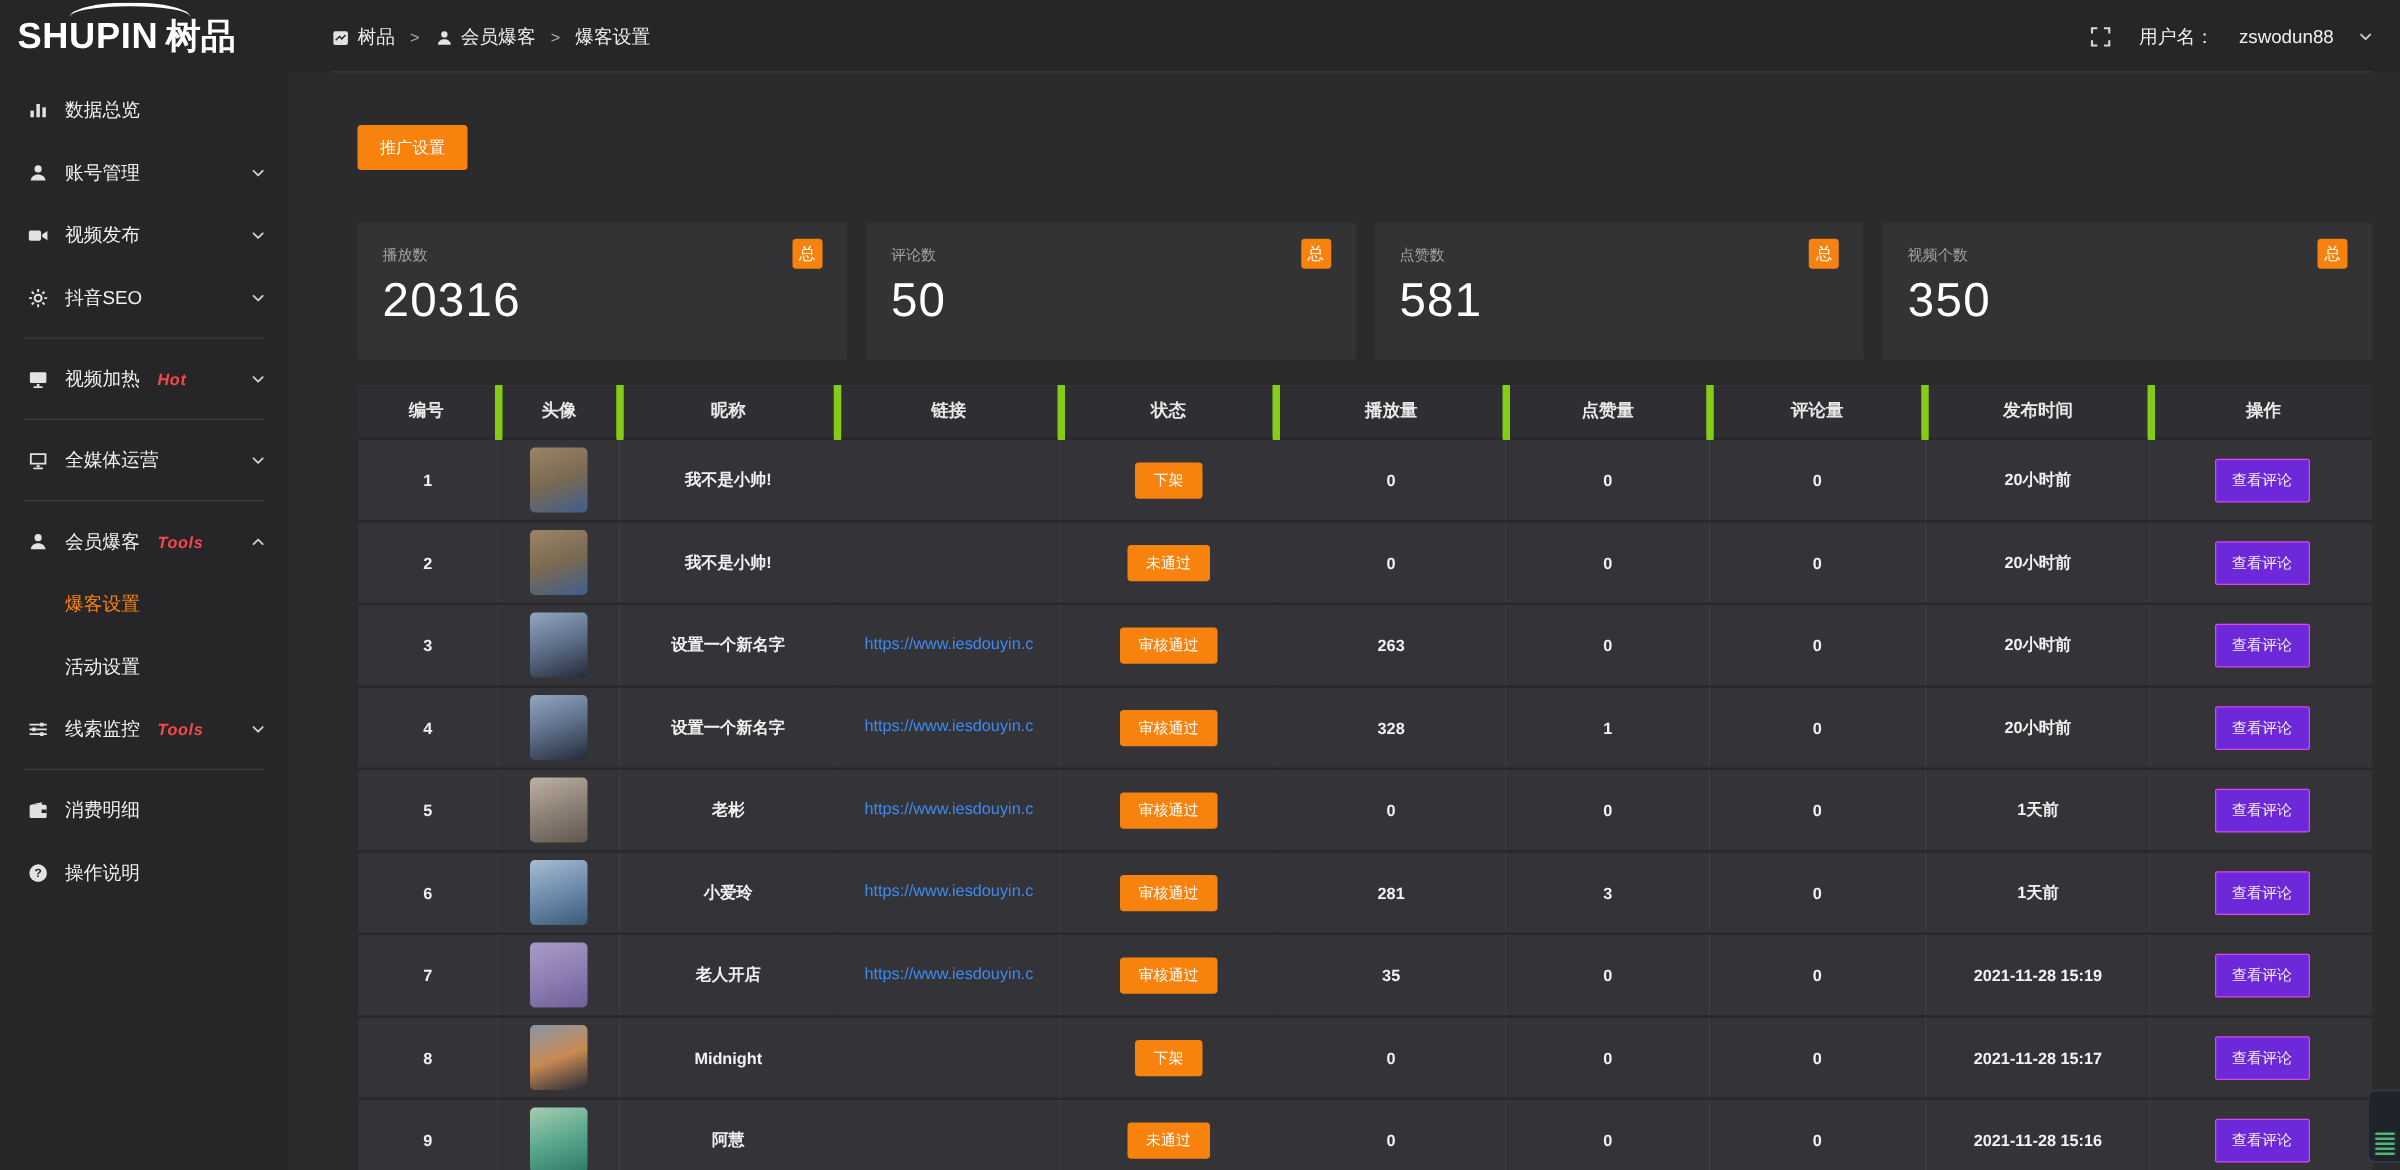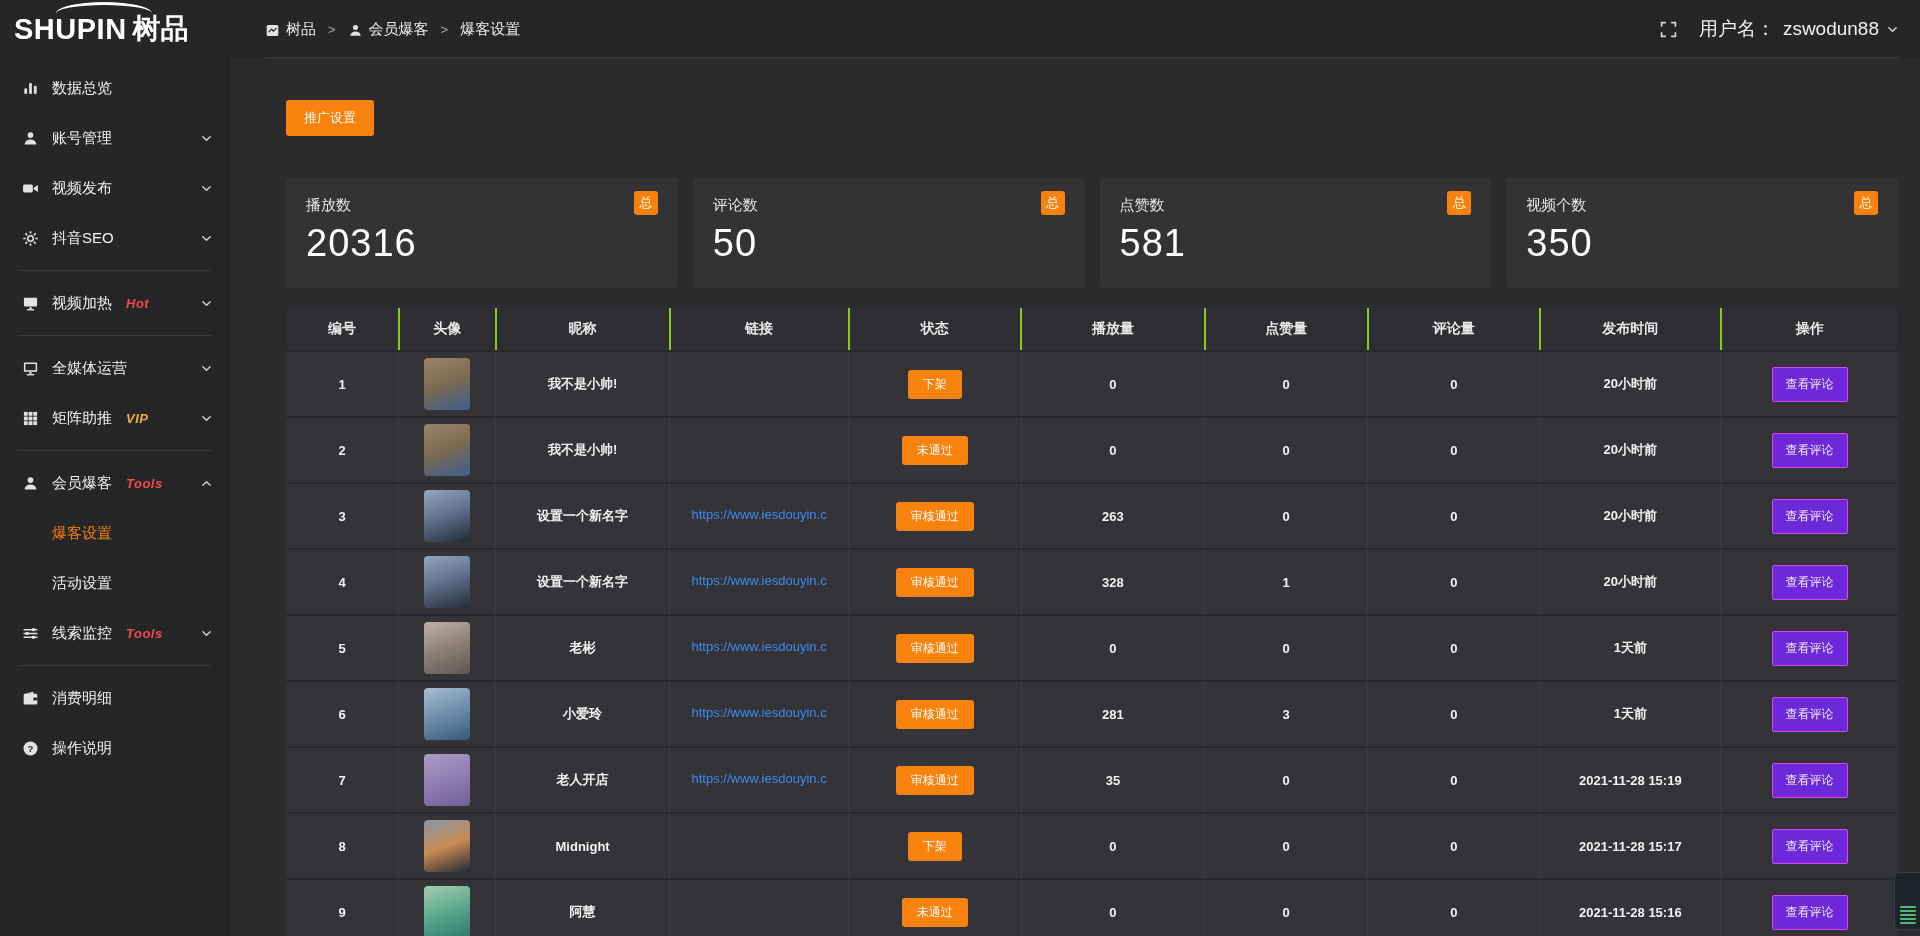--- a/index.html
+++ b/index.html
@@ -27,36 +27,36 @@
   .main{flex:1;display:flex;flex-direction:column;height:936px;min-width:0;}
   .topbar{height:58px;background:#262629;display:flex;align-items:center;
     justify-content:space-between;padding:0 22px 0 35px;position:relative;flex:none;}
   .topbar::after{content:"";position:absolute;bottom:0;left:35px;right:22px;height:1px;background:#3d3d40;}
   .breadcrumb{display:flex;align-items:center;font-size:15px;color:#ececec;}
   .crumb{display:inline-flex;align-items:center;gap:6px;}
   .crumb-sep{margin:0 12px;color:#a8a8a8;font-size:13px;}
   .crumb-icon{display:inline-flex;width:15px;height:15px;}
   .topbar-right{display:flex;align-items:center;gap:22px;}
   .fs-btn{display:inline-flex;cursor:pointer;}
-  .user{display:flex;align-items:center;gap:8px;font-size:19px;cursor:pointer;color:#f0f0f0;}
+  .user{display:flex;align-items:center;gap:20px;font-size:15px;cursor:pointer;color:#f0f0f0;}
   .content{flex:1;padding:0 22px 0 56px;background:#2b2b2d;overflow:hidden;}
   .promo-btn{margin-top:42px;background:#f7820d;color:#fff;border:none;border-radius:3px;
     padding:9px 18px;font-size:13px;cursor:pointer;font-family:inherit;}
   
   .stats{display:flex;gap:15px;margin-top:42px;}
   .card{flex:1;height:110px;background:#333336;border-radius:2px;padding:18px 20px;
     box-sizing:border-box;position:relative;}
-  .card-label{font-size:15px;color:#e5e5e5;}
+  .card-label{font-size:12px;color:#a3a3a3;}
   .card-badge{position:absolute;top:13px;right:20px;width:24px;height:24px;background:#f7820d;
     color:#fff;border-radius:3px;display:flex;align-items:center;justify-content:center;font-size:13px;}
   .card-value{font-size:38px;color:#fff;margin-top:7px;font-weight:500;letter-spacing:1px;}
   
   .data-table{width:100%;margin-top:20px;border-collapse:collapse;table-layout:fixed;}
   .data-table th{height:40px;background:#2f2f33;font-size:14px;font-weight:700;color:#e8e8e8;
-    border-right:2px solid #84cc16;border-bottom:2px solid #29292c;}
+    border-right:6px solid #84cc16;border-bottom:2px solid #29292c;}
   .data-table th:last-child,.data-table td:last-child{border-right:none;}
   .data-table td{height:64px;background:#343438;text-align:center;font-size:13px;font-weight:600;
     color:#f2f2f2;border-right:1px solid #3e3e42;border-bottom:2px solid #29292c;
     padding:0 4px;overflow:hidden;}
   .avatar{width:46px;height:52px;border-radius:4px;margin:0 auto;}
   .status-badge{display:inline-block;background:#f7820d;color:#fff;font-size:12px;
     font-weight:400;padding:6px 15px;border-radius:3px;cursor:pointer;}
   .cell-link a{color:#3d8af2;text-decoration:none;font-size:13px;font-weight:400;
     white-space:nowrap;display:inline-block;max-width:100%;overflow:hidden;cursor:pointer;}
   .view-btn{background:#6d28d9;border:1px solid #d946ef;color:#f0f0f0;font-size:12px;
@@ -157,42 +157,20 @@
             <rect x="4.4" y="13.2" width="7.2" height="1.3"></rect>
           </svg>
         </span>
         <span class="nav-label">全媒体运营</span>
         <span class="nav-chevron ">
           <svg width="11" height="11" viewBox="0 0 12 12" fill="none">
             <path d="M2 4l4 4 4-4" stroke="#cfcfcf" stroke-width="1.6" stroke-linecap="round" stroke-linejoin="round"></path>
           </svg>
         </span>
       </div>
-      <div class="nav-item">
-        <span class="nav-icon">
-          <svg width="17" height="17" viewBox="0 0 16 16" fill="#e2e2e2" xmlns="http://www.w3.org/2000/svg">
-            <rect x="1.8" y="1.8" width="3.6" height="3.6"></rect>
-            <rect x="6.2" y="1.8" width="3.6" height="3.6"></rect>
-            <rect x="10.6" y="1.8" width="3.6" height="3.6"></rect>
-            <rect x="1.8" y="6.2" width="3.6" height="3.6"></rect>
-            <rect x="6.2" y="6.2" width="3.6" height="3.6"></rect>
-            <rect x="10.6" y="6.2" width="3.6" height="3.6"></rect>
-            <rect x="1.8" y="10.6" width="3.6" height="3.6"></rect>
-            <rect x="6.2" y="10.6" width="3.6" height="3.6"></rect>
-            <rect x="10.6" y="10.6" width="3.6" height="3.6"></rect>
-          </svg>
-        </span>
-        <span class="nav-label">矩阵助推</span>
-        <span class="nav-tag" style="color:#eeb03c">VIP</span>
-        <span class="nav-chevron ">
-          <svg width="11" height="11" viewBox="0 0 12 12" fill="none">
-            <path d="M2 4l4 4 4-4" stroke="#cfcfcf" stroke-width="1.6" stroke-linecap="round" stroke-linejoin="round"></path>
-          </svg>
-        </span>
-      </div>
       <div class="nav-divider"></div>
       <div class="nav-item">
         <span class="nav-icon">
           <svg width="17" height="17" viewBox="0 0 16 16" fill="#e2e2e2" xmlns="http://www.w3.org/2000/svg">
             <circle cx="8" cy="4.8" r="2.7"></circle>
             <path d="M2.4 13.6c.4-3 2.6-4.6 5.6-4.6s5.2 1.6 5.6 4.6z"></path>
           </svg>
         </span>
         <span class="nav-label">会员爆客</span>
         <span class="nav-tag" style="color:#f5484d">Tools</span>

